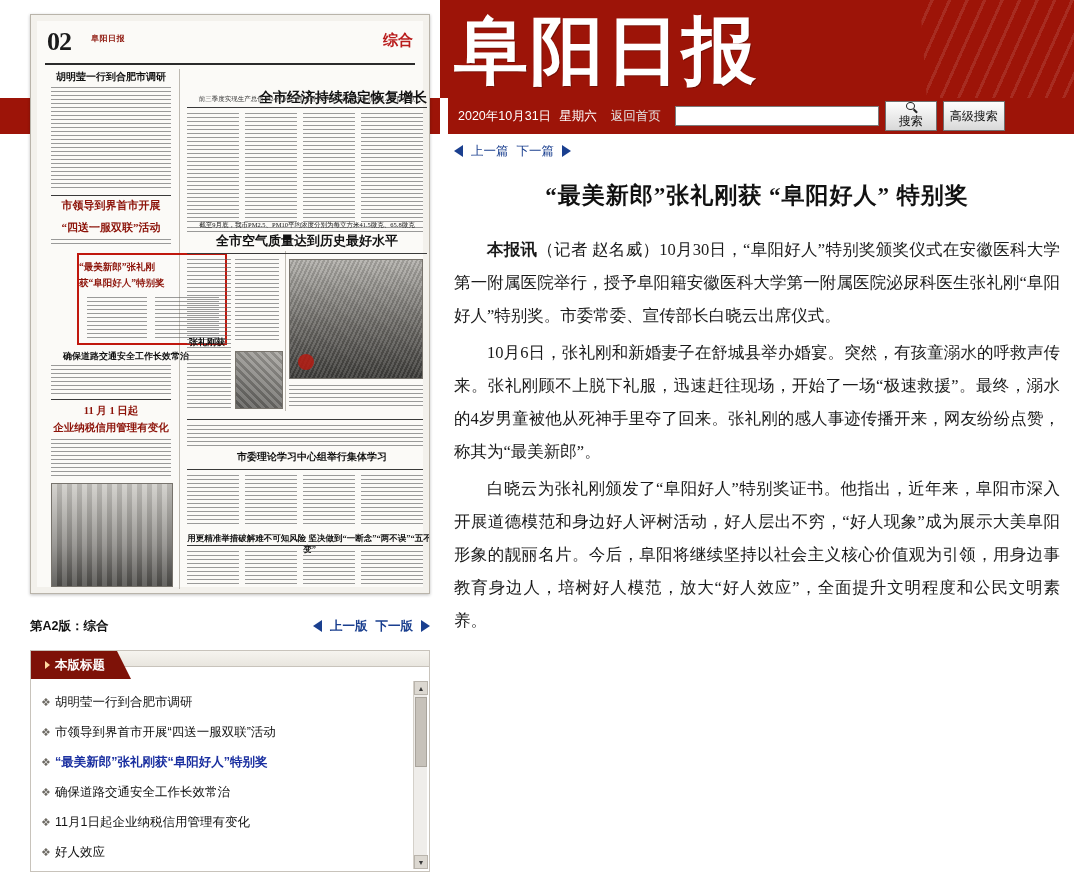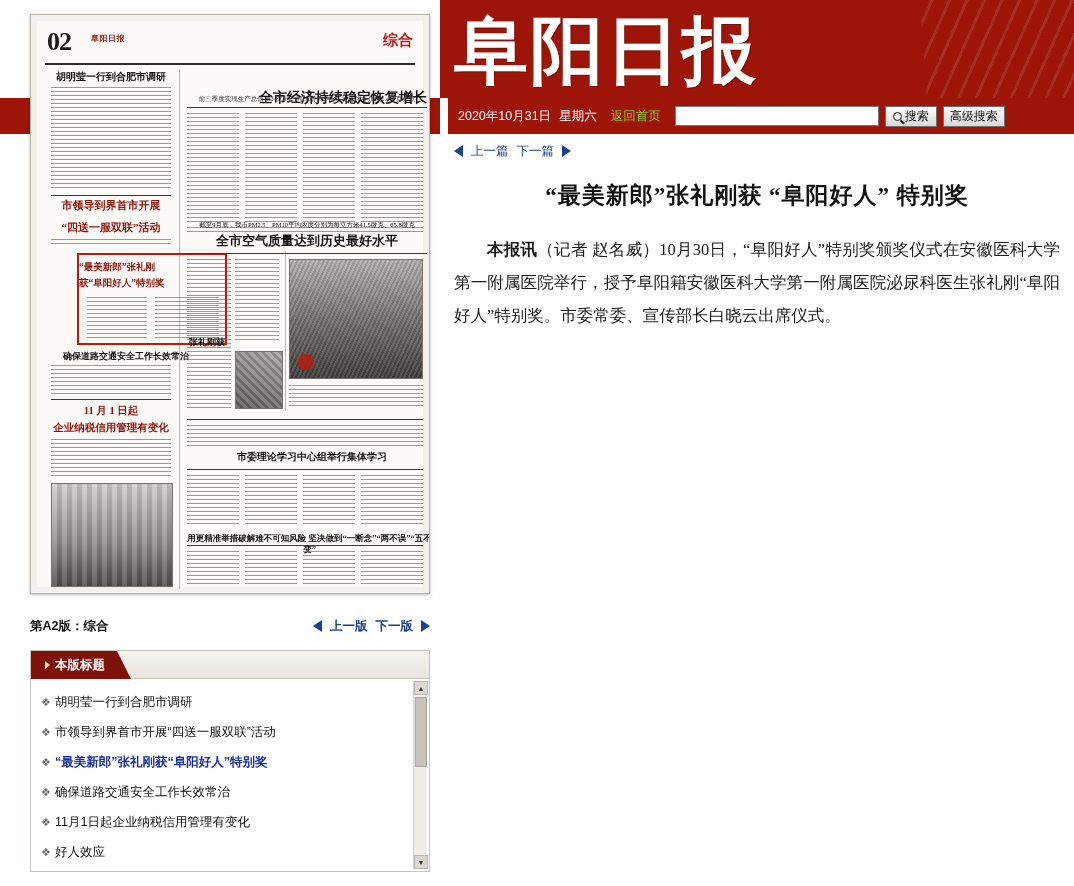--- a/index.html
+++ b/index.html
@@ -150,21 +150,21 @@
   .tri-right { border-left: 9px solid #1a3f8f; }
 
   
   .headlines-panel {
     position: absolute; left: 30px; top: 650px;
     width: 400px; height: 222px;
     border: 1px solid #c8c3bb;
     background: #ffffff;
   }
   .hp-tab-row {
-    position: relative; height: 28px;
+    position: relative; height: 16px;
     background: linear-gradient(#f6f4ef,#e9e6df);
     border-bottom: 1px solid #c8c3bb;
   }
   .hp-tab {
     position: absolute; left: 0; top: 0; height: 28px;
     padding: 0 26px 0 14px;
     display: flex; align-items: center;
     background: #7e1208;
     color: #ffffff; font-size: 12.5px; font-weight: bold;
     clip-path: polygon(0 0, calc(100% - 14px) 0, 100% 100%, 0 100%);
@@ -234,39 +234,40 @@
   }
   .toolbar {
     position: absolute; left: 8px; top: 98px; width: 634px; height: 36px;
     background: #9d1408;
     display: flex; align-items: center; padding: 0 10px;
     color: #ffffff;
   }
   .tb-date { font-size: 12.5px; color: #ffffff; }
   .tb-week { font-size: 12.5px; margin-left: 8px; }
   .tb-home {
-    font-size: 12.5px; margin-left: 14px; color: #84cc16;
+    font-size: 12.5px; margin-left: 14px; color: #e5e5e5;
     text-decoration: none; cursor: pointer;
   }
   .tb-search-input {
     margin-left: 14px;
     width: 204px; height: 20px;
     border: 1px solid #7a7a7a;
     background: #ffffff;
     font-size: 12px; padding: 0 4px;
     font-family: "Liberation Sans", sans-serif;
   }
   .tb-btn {
-    margin-left: 6px; height: 21px; min-width: 52px;
+    margin-left: 6px; height: 30px; min-width: 52px;
     border: 1px solid #6f6f6f;
     background: linear-gradient(#fefefe,#d9d9d9);
     font-size: 12px; color: #111; cursor: pointer;
     display: flex; align-items: center; justify-content: center; gap: 3px;
     font-family: "Liberation Sans", sans-serif;
     padding: 0 6px;
+    flex-direction: column;
   }
   .mag {
     width: 9px; height: 9px; border: 1.6px solid #222; border-radius: 50%;
     position: relative; display: inline-block;
   }
   .mag::after {
     content: ""; position: absolute; right: -4px; bottom: -3px;
     width: 5px; height: 1.6px; background: #222; transform: rotate(45deg);
   }
   .article-nav {
@@ -453,16 +454,18 @@
       <span class="tri-left"></span>
       <a class="nav-link">上一篇</a>
       <a class="nav-link">下一篇</a>
       <span class="tri-right"></span>
     </div>
 
     <div class="article-wrap">
       <div class="article-title">“最美新郎”张礼刚获 “阜阳好人” 特别奖</div>
       <div class="article-body">
         <p><span class="lead">本报讯</span>（记者 赵名威）10月30日，“阜阳好人”特别奖颁奖仪式在安徽医科大学第一附属医院举行，授予阜阳籍安徽医科大学第一附属医院泌尿科医生张礼刚“阜阳好人”特别奖。市委常委、宣传部长白晓云出席仪式。</p>
+        <p>10月6日，张礼刚和新婚妻子在舒城县举办婚宴。突然，有孩童溺水的呼救声传来。张礼刚顾不上脱下礼服，迅速赶往现场，开始了一场“极速救援”。最终，溺水的4岁男童被他从死神手里夺了回来。张礼刚的感人事迹传播开来，网友纷纷点赞，称其为“最美新郎”。</p>
+        <p>白晓云为张礼刚颁发了“阜阳好人”特别奖证书。他指出，近年来，阜阳市深入开展道德模范和身边好人评树活动，好人层出不穷，“好人现象”成为展示大美阜阳形象的靓丽名片。今后，阜阳将继续坚持以社会主义核心价值观为引领，用身边事教育身边人，培树好人模范，放大“好人效应”，全面提升文明程度和公民文明素养。</p>
       </div>
     </div>
   </div>
 </div>
 
 </body></html>

